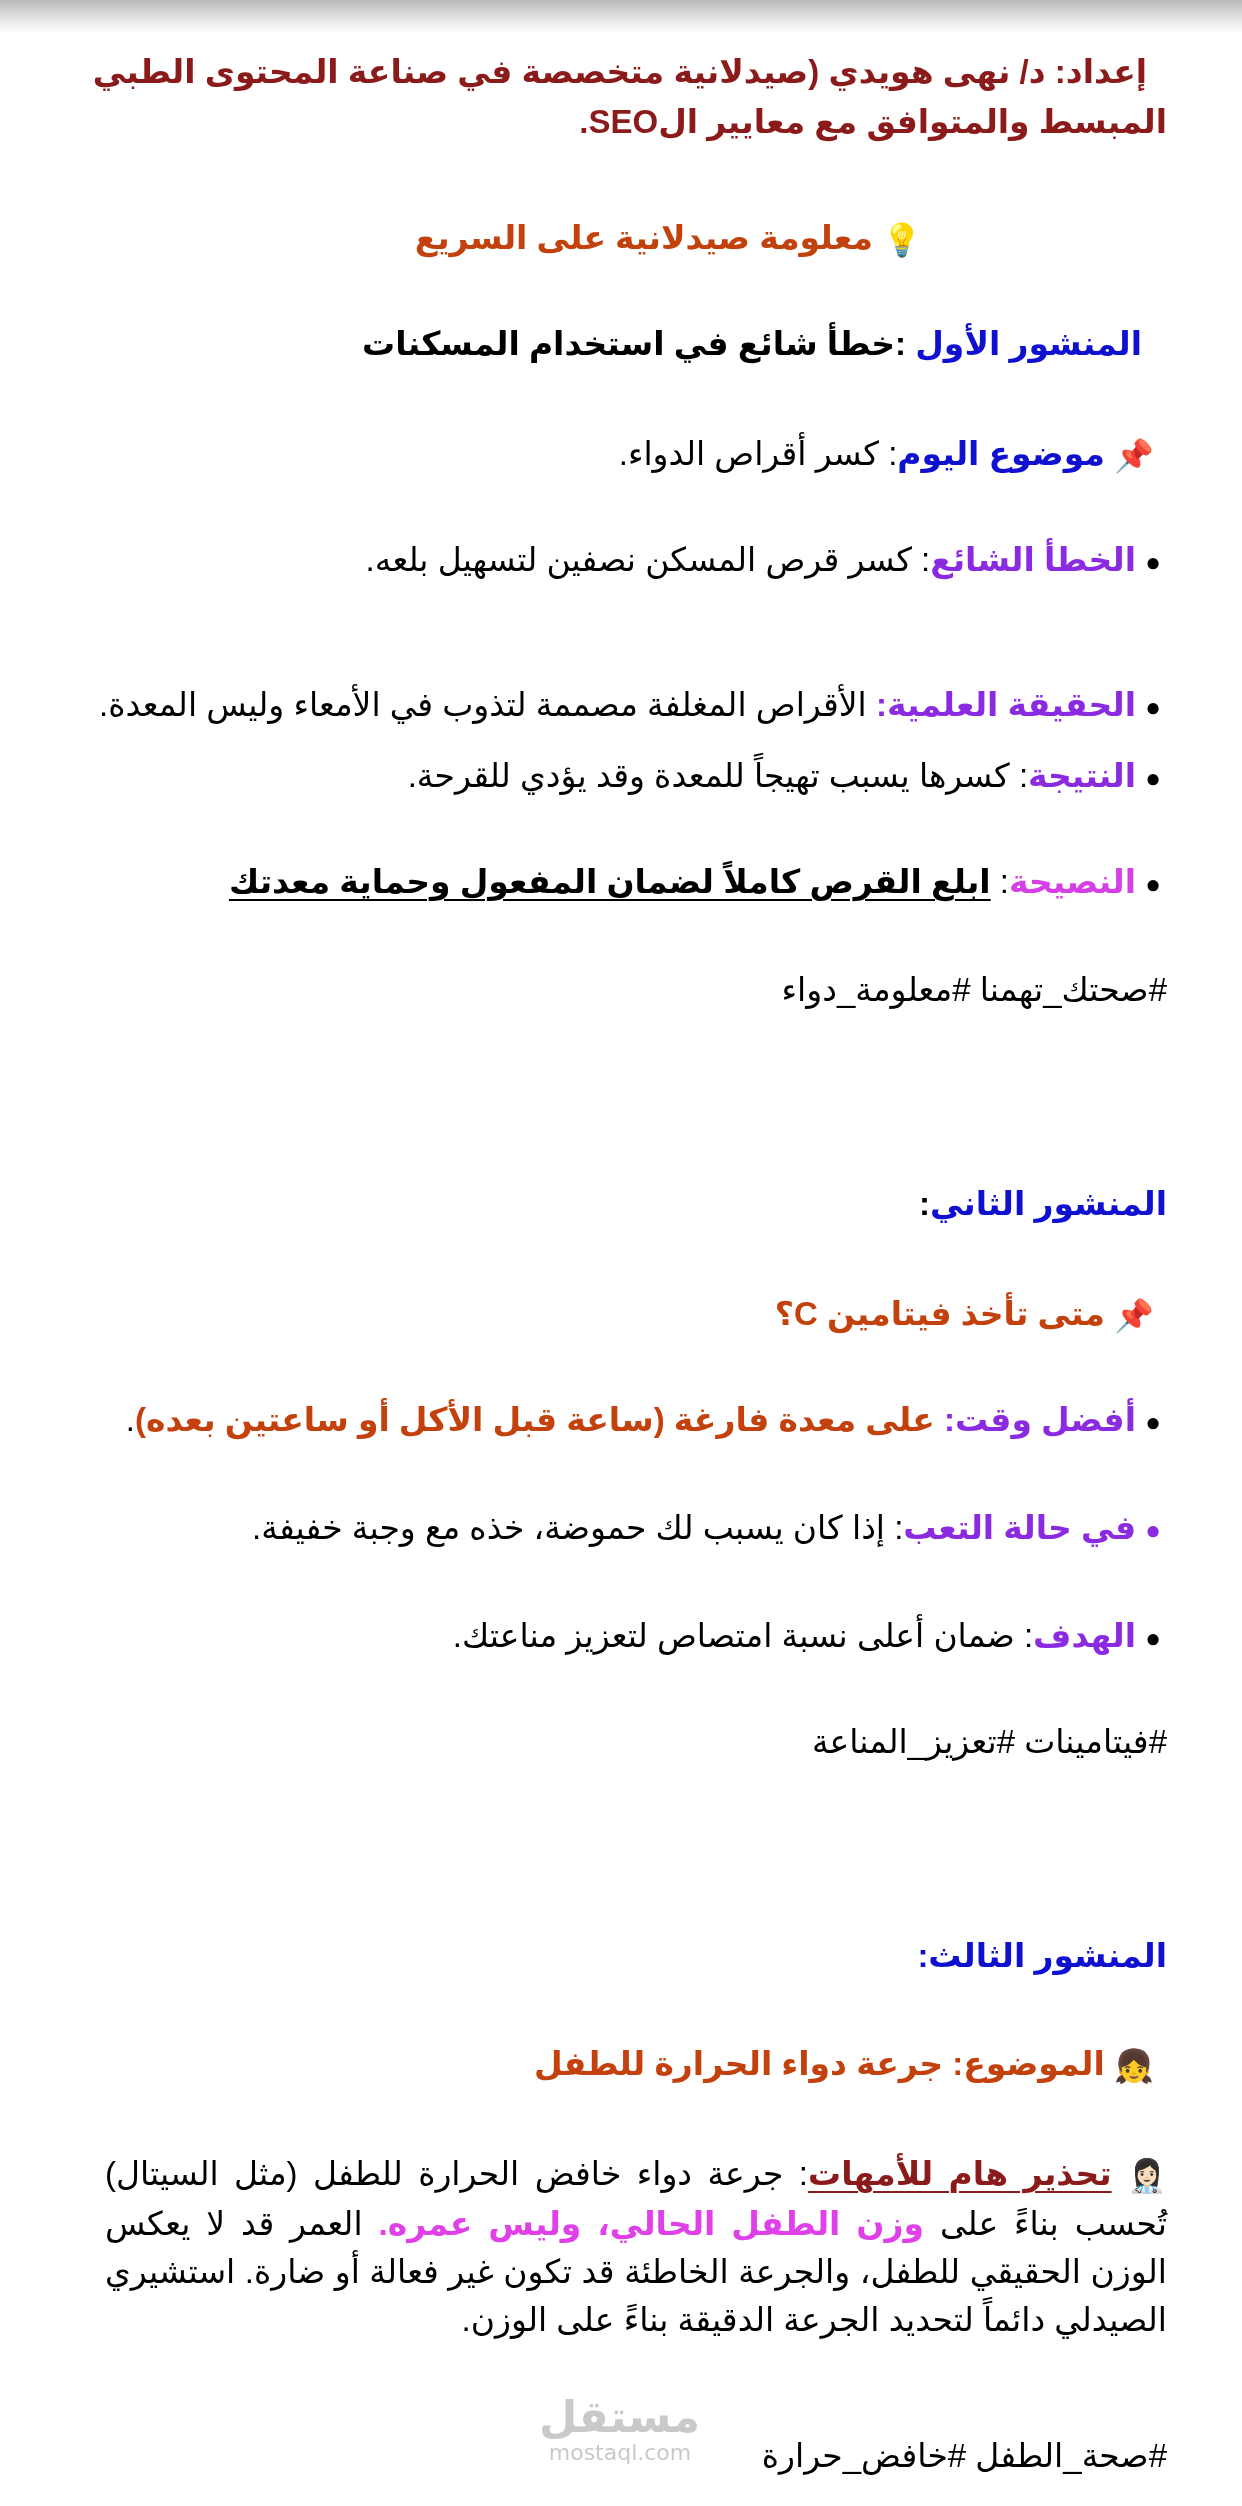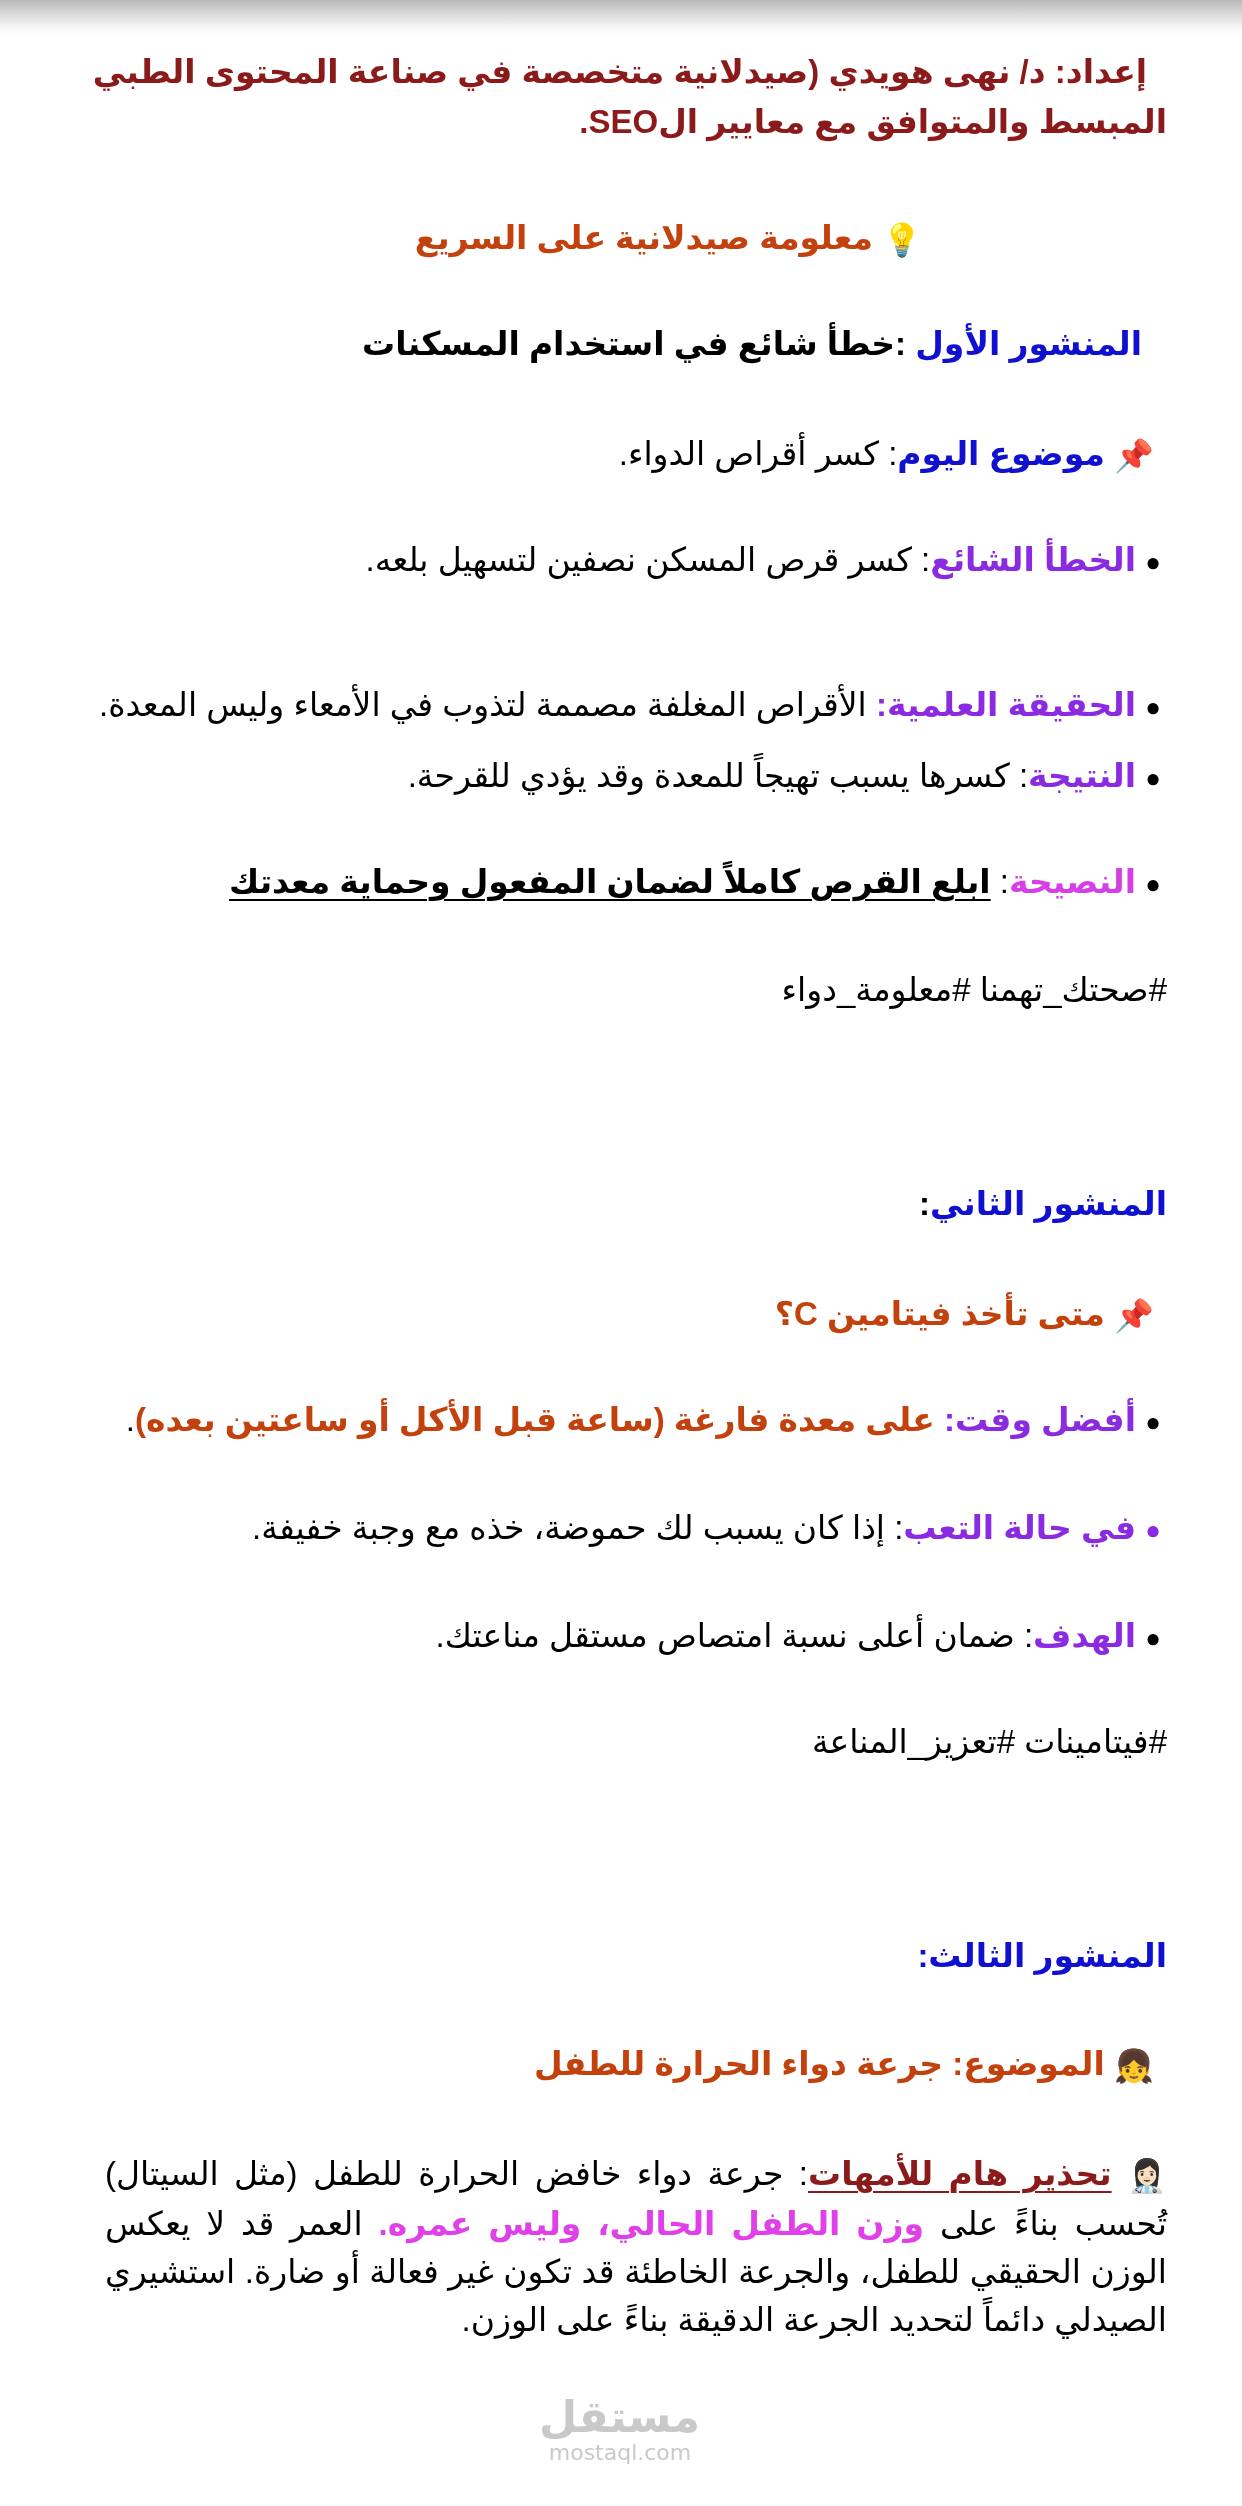--- a/index.html
+++ b/index.html
@@ -93,36 +93,37 @@
 
   <div class="line" style="top:1396px; right:72px;">
     <span class="bullet">●</span><span class="b purple">أفضل وقت:</span><span class="b red"> على معدة فارغة (ساعة قبل الأكل أو ساعتين بعده)</span><span>.</span>
   </div>
 
   <div class="line" style="top:1504px; right:72px;">
     <span class="bullet purple">●</span><span class="b purple">في حالة التعب</span><span>: إذا كان يسبب لك حموضة، خذه مع وجبة خفيفة.</span>
   </div>
 
   <div class="line" style="top:1612px; right:72px;">
-    <span class="bullet">●</span><span class="b purple">الهدف</span><span>: ضمان أعلى نسبة امتصاص مستقل مناعتك.</span>
+    <span class="bullet">●</span><span class="b purple">الهدف</span><span>: ضمان أعلى نسبة امتصاص لتعزيز مناعتك.</span>
   </div>
 
   <div class="line" style="top:1718px;">#فيتامينات #تعزيز_المناعة</div>
 
   <div class="line b blue" style="top:1932px;">المنشور الثالث:</div>
 
   <div class="line b red" style="top:2040px; right:88px;">
     <span class="icon">👧</span>
     <span>الموضوع: جرعة دواء الحرارة للطفل</span>
   </div>
 
   <div class="para" style="top:2150px;">
     <span class="icon">👩🏻‍⚕️</span>
     <span class="b dark-red u">تحذير هام للأمهات</span><span>: جرعة دواء خافض الحرارة للطفل (مثل السيتال) تُحسب بناءً على </span><span class="b magenta">وزن الطفل الحالي، وليس عمره.</span><span> العمر قد لا يعكس الوزن الحقيقي للطفل، والجرعة الخاطئة قد تكون غير فعالة أو ضارة. استشيري الصيدلي دائماً لتحديد الجرعة الدقيقة بناءً على الوزن.</span>
   </div>
 
+  <div class="line" style="top:2432px;">#صحة_الطفل #خافض_حرارة</div>
 
   <div class="watermark">
     <div class="logo">مستقل</div>
     <div class="site">mostaql.com</div>
   </div>
 
 </div>
 
 </body></html>

